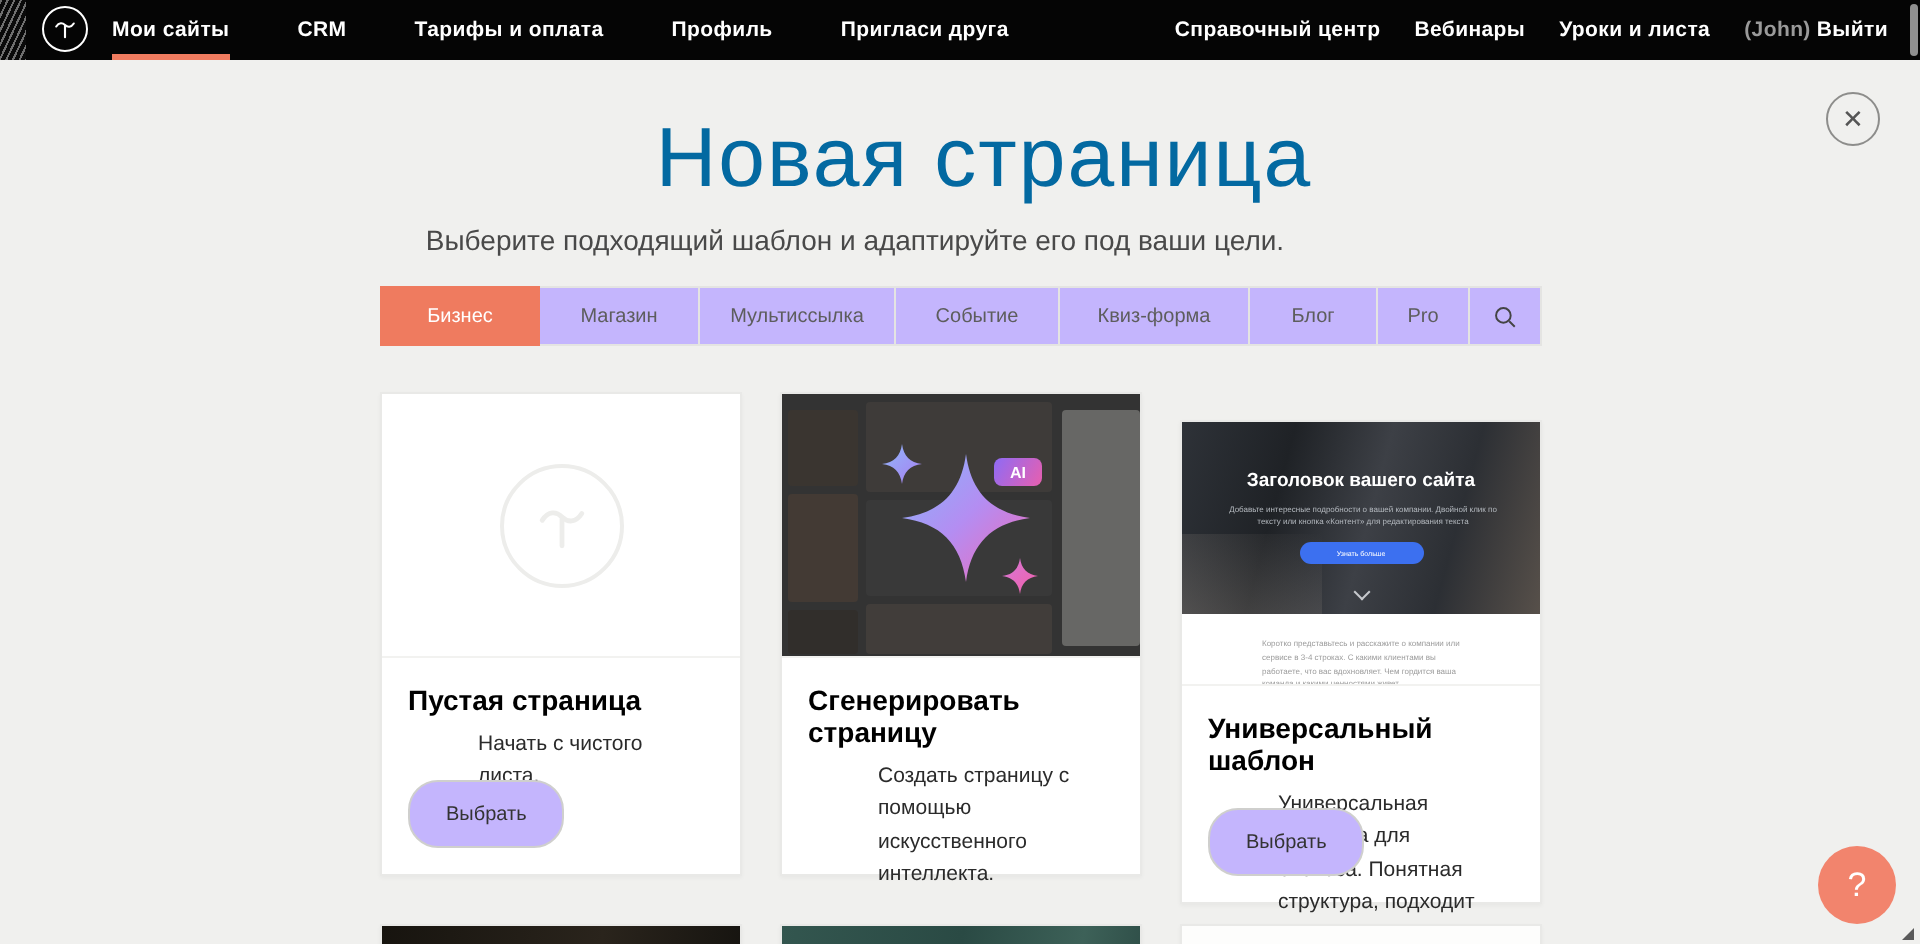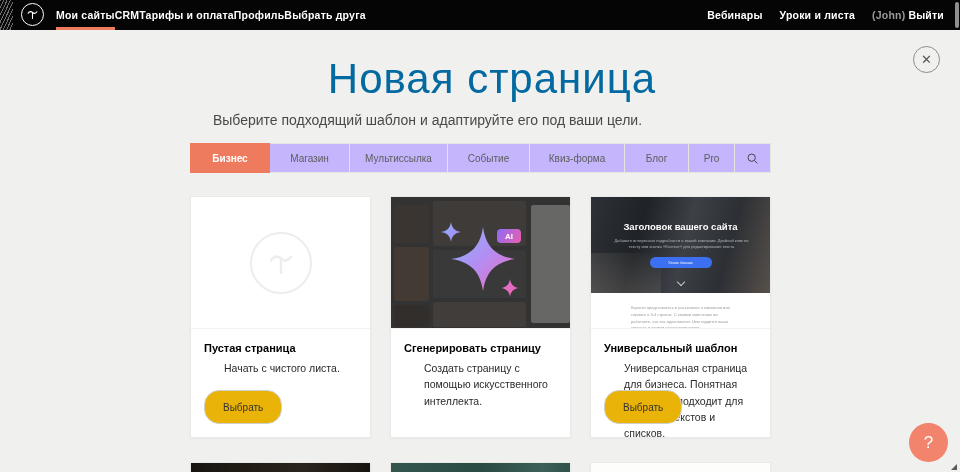--- a/index.html
+++ b/index.html
@@ -7,21 +7,21 @@
     font-family:"Liberation Sans", sans-serif; }
   .stage { position:relative; width:960px; height:472px; background:#f0f0ee; overflow:hidden; }
 
   
   .topnav { position:absolute; left:0; top:0; width:960px; height:30px; background:#050505;
     display:flex; align-items:center; }
   .nav-pattern { position:absolute; left:0; top:0; width:13px; height:30px;
     background:repeating-linear-gradient(115deg,#6f6f6f 0 1px,#0a0a0a 1px 3px); }
   .logo-circle { position:absolute; left:21px; top:3px; width:23px; height:23px; border:1.4px solid #fff;
     border-radius:50%; display:flex; align-items:center; justify-content:center; }
-  .nav-left { position:absolute; left:56px; top:0; height:30px; display:flex; align-items:center; gap:0; }
+  .nav-left { position:absolute; left:56px; top:0; height:30px; display:flex; align-items:center; gap:34px; }
   .nav-right { position:absolute; right:16px; top:0; height:30px; display:flex; align-items:center; gap:17px; }
   .nav-link { color:#fff; font-size:10.5px; font-weight:700; letter-spacing:.2px; cursor:pointer;
     position:relative; height:30px; display:flex; align-items:center; }
   .nav-link.active::after { content:""; position:absolute; left:0; right:0; bottom:0; height:3px; background:#ef7b5f; }
   .nav-user { color:#9a9a9a; font-size:10.5px; font-weight:700; }
   .nav-logout { color:#fff; font-size:10.5px; font-weight:700; margin-left:3px; }
 
   
   .scroll-thumb { position:absolute; right:1px; top:2px; width:4px; height:26px; background:#8f8f8f; border-radius:2px; }
   .corner-mark { position:absolute; right:3px; bottom:2px; width:0; height:0;
@@ -33,32 +33,32 @@
     font-size:13px; cursor:pointer; line-height:1; }
   .page-title { position:absolute; left:12px; top:55px; width:960px; text-align:center;
     font-size:42px; font-weight:300; color:#0369a1; letter-spacing:1px; }
   .page-subtitle { position:absolute; left:0; top:112px; width:855px; text-align:center;
     font-size:14px; color:#494949; }
 
   
   .tabs { position:absolute; left:190px; top:143px; width:581px; height:30px; display:flex; }
   .tab { background:#c4b5fd; border:1px solid #e4e4e2; border-left:none; color:#5d5d5d;
     font-size:10px; display:flex; align-items:center; justify-content:center; cursor:pointer; }
-  .tab:first-child { border-left:1px solid #e4e4e2;font-weight:bold; }
+  .tab:first-child { border-left:1px solid #e4e4e2; }
   .tab.selected { background:#ef7b5f; border-color:#ef7b5f; color:#fff; }
 
   
   .card { position:absolute; width:181px; height:242px; background:#fff; border:1px solid #e9e9e7;
     box-shadow:0 1px 2px rgba(0,0,0,.04); }
   .card .thumb { position:relative; width:100%; height:132px; overflow:hidden; cursor:pointer;
     border-bottom:1px solid #f2f2f0; }
-  .card-title { margin:13px 13px 6px 13px; font-size:11px; font-weight:700; color:#000; }
-  .card-desc { margin:0 13px; font-size:10.5px; line-height:1.55; color:#2b2b2b;padding-left:20px; }
+  .card-title { margin:13px 13px 6px 13px; font-size:14px; font-weight:700; color:#000; }
+  .card-desc { margin:0 28px; font-size:10.5px; line-height:1.55; color:#2b2b2b;padding-left:20px; }
   .btn-row { position:absolute; left:13px; bottom:13px; display:flex; gap:8px; }
-  .pill-btn { height:28px; padding:16px 18px; border:1px solid #cfcfcd; border-radius:15px; background:#eab308;
+  .pill-btn { height:28px; padding:16px 18px; border:1px solid #cfcfcd; border-radius:15px; background:#c4b5fd;
     color:#333; font-size:10px; display:flex; align-items:center; justify-content:center; cursor:pointer;
     font-family:"Liberation Sans", sans-serif; }
 
   
   .blank-logo { position:absolute; left:50%; top:50%; transform:translate(-50%,-50%);
     width:62px; height:62px; border:2px solid #ededeb; border-radius:50%;
     display:flex; align-items:center; justify-content:center; }
 
   
   .ai-bg { position:absolute; inset:0; background:#3c3c3c; }
@@ -109,23 +109,24 @@
       <svg width="15" height="15" viewBox="0 0 24 24">
         <path d="M5 10 C7.2 6.6 10 6.8 12 8.8 C14 10.8 16.8 11 19 7.6" fill="none" stroke="#fff" stroke-width="1.7" stroke-linecap="round"></path>
         <line x1="12" y1="9.5" x2="12" y2="18.5" stroke="#fff" stroke-width="1.7" stroke-linecap="round"></line>
       </svg>
     </div>
     <div class="nav-left">
       <div class="nav-link active">Мои сайты</div>
       <div class="nav-link">CRM</div>
       <div class="nav-link">Тарифы и оплата</div>
       <div class="nav-link">Профиль</div>
-      <div class="nav-link">Выбрать друга</div>
+      <div class="nav-link">Пригласи друга</div>
     </div>
     <div class="nav-right">
+      <div class="nav-link">Справочный центр</div>
       <div class="nav-link">Вебинары</div>
       <div class="nav-link">Уроки и листа</div>
       <div class="nav-link">
         <span class="nav-user">(John)</span>
         <span class="nav-logout">Выйти</span>
       </div>
     </div>
   </div>
 
   <div class="scroll-thumb"></div>
@@ -208,21 +209,21 @@
             </linearGradient>
           </defs>
         <path d="M50 0C54 30 70 46 100 50C70 54 54 70 50 100C46 70 30 54 0 50C30 46 46 30 50 0Z" fill="url(#gs2)"></path>
       </svg>
       <div class="ai-badge">AI</div>
     </div>
     <div class="card-title">Сгенерировать страницу</div>
     <div class="card-desc">Создать страницу с помощью искусственного интеллекта.</div>
   </div>
 
-  <div class="card" style="left:590px; top:196px;">
+  <div class="card" style="left:590px; top:210px;">
     <div class="thumb">
       <div class="tpl-hero">
         <div class="tpl-heading">Заголовок вашего сайта</div>
         <div class="tpl-subtext">Добавьте интересные подробности о вашей компании. Двойной клик по тексту или кнопка «Контент» для редактирования текста</div>
         <div class="tpl-btn">Узнать больше</div>
         <div class="tpl-chevron"></div>
       </div>
       <div class="tpl-body">
         <div class="tpl-body-text">Коротко представьтесь и расскажите о компании или сервисе в 3-4 строках. С какими клиентами вы работаете, что вас вдохновляет. Чем гордится ваша команда и какими ценностями живет.</div>
       </div>

